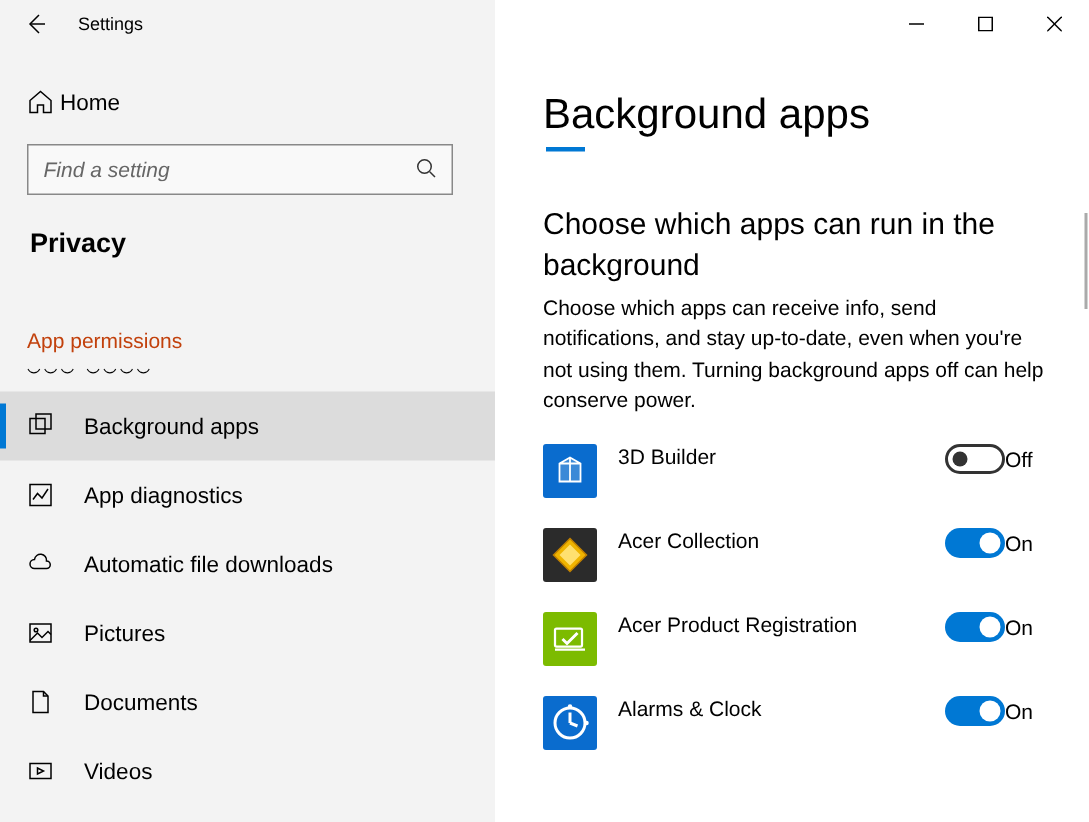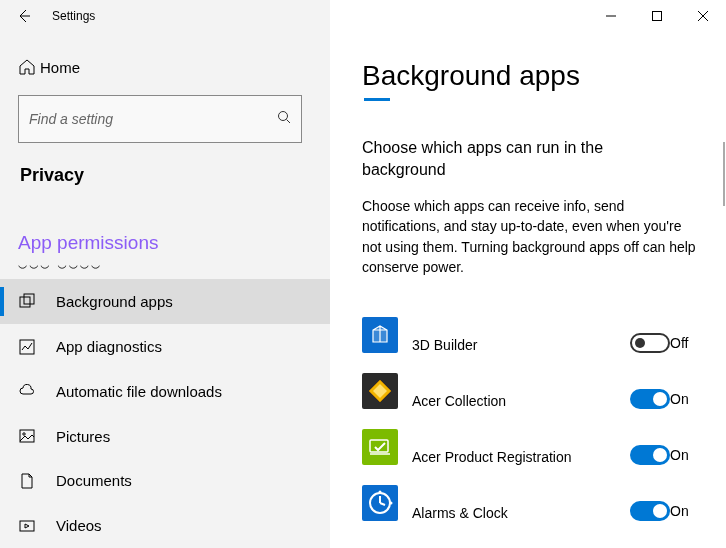--- a/index.html
+++ b/index.html
@@ -75,21 +75,21 @@
     padding-left: 18px;
     gap: 4px;
     font-size: 15px;
   }
   .home-row .icon { width: 18px; display:flex; align-items:center; justify-content:center; }
   .search-wrap {
     padding: 8px 18px 12px 18px;
   }
   .search-box {
     width: 284px;
-    height: 48px;
+    height: 34px;
     border: 1px solid #888;
     background: #f9f9f9;
     display: flex;
     align-items: center;
     padding: 0 10px;
   }
   .search-input {
     flex: 1;
     border: none;
     background: transparent;
@@ -101,22 +101,22 @@
   }
   .search-input::placeholder { color: #666; font-style: italic; }
   .search-icon { font-size: 14px; color: #333; }
   .section-label {
     padding: 10px 18px 10px 20px;
     font-weight: 600;
     font-size: 18px;
   }
   .subheader {
     padding: 36px 18px 6px 18px;
-    color: #8b5cf6;
-    font-size: 19px;
+    color: #c2410c;
+    font-size: 14px;
   }
   .cut-item {
     height: 20px;
     overflow: hidden;
     padding-left: 18px;
     color: #000;
     font-size: 15px;
     letter-spacing: 2px;
     line-height: 0;
   }
@@ -161,35 +161,35 @@
     margin-bottom: 6px;
   }
   .accent-bar {
     width: 26px;
     height: 3px;
     background: #0078d4;
     margin-bottom: 36px;
     margin-left: 2px;
   }
   .section-heading {
-    font-size: 16px;
+    font-size: 20px;
     font-weight: 400;
     line-height: 1.35;
-    margin-bottom: 16px;
+    margin-bottom: 4px;
     max-width: 320px;
   }
   .section-desc {
     font-size: 14px;
     line-height: 1.45;
     margin-bottom: 20px;
     max-width: 340px;
   }
   .app-row {
     display: flex;
-    align-items: flex-end;
+    align-items: flex-start;
     height: 56px;
     gap: 14px;
   }
   .app-icon {
     width: 36px;
     height: 36px;
     border-radius: 2px;
     display: flex;
     align-items: center;
     justify-content: center;

